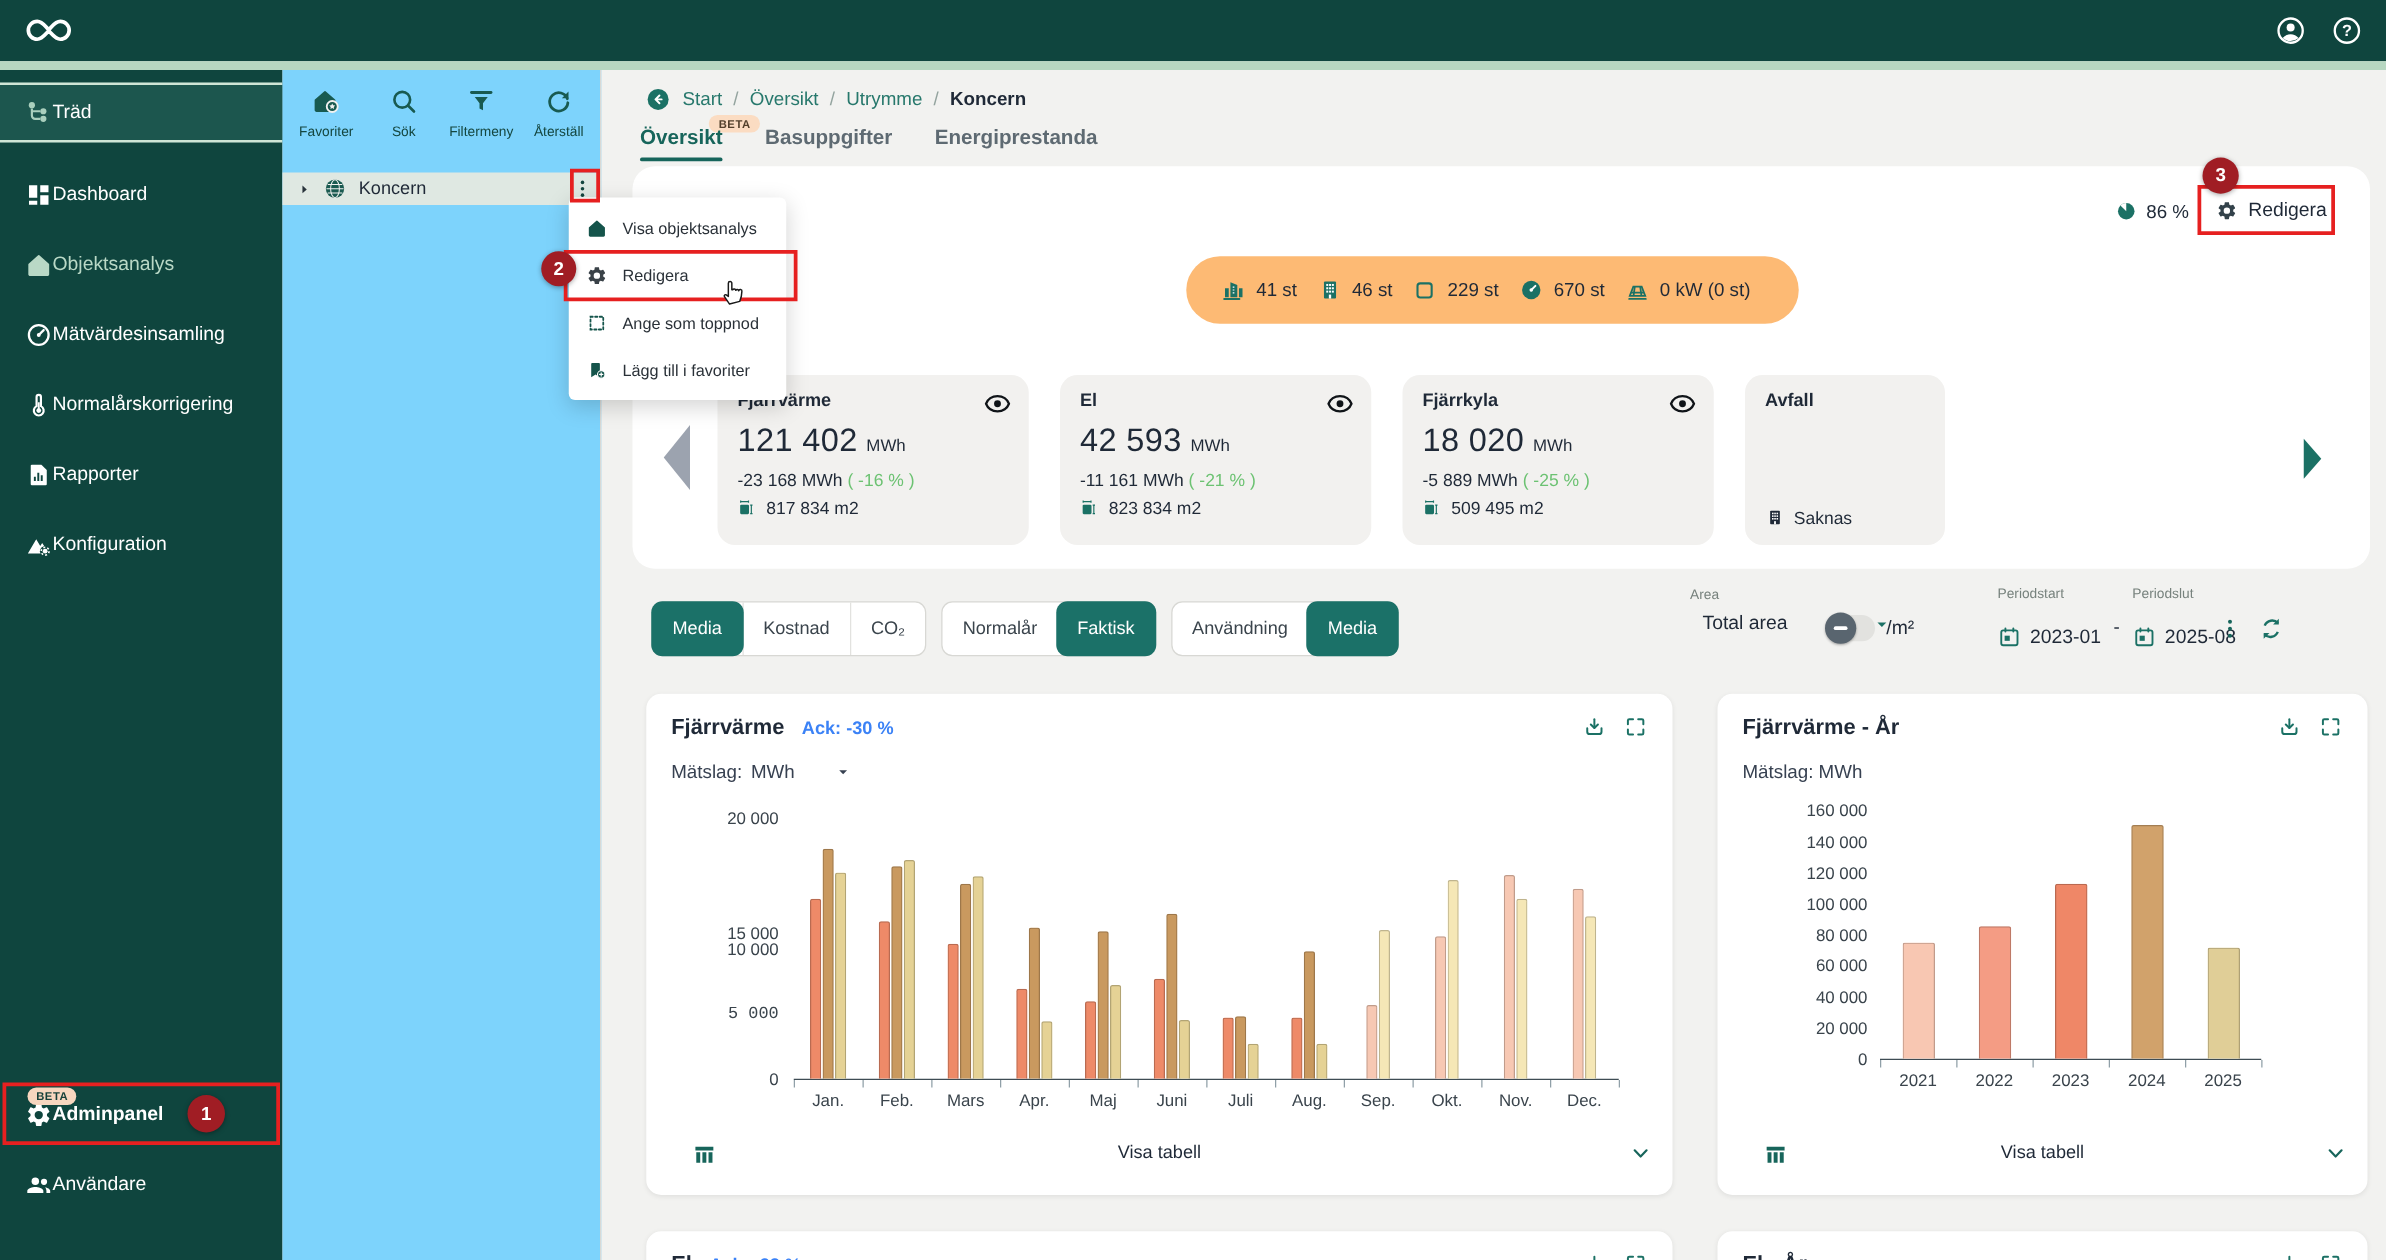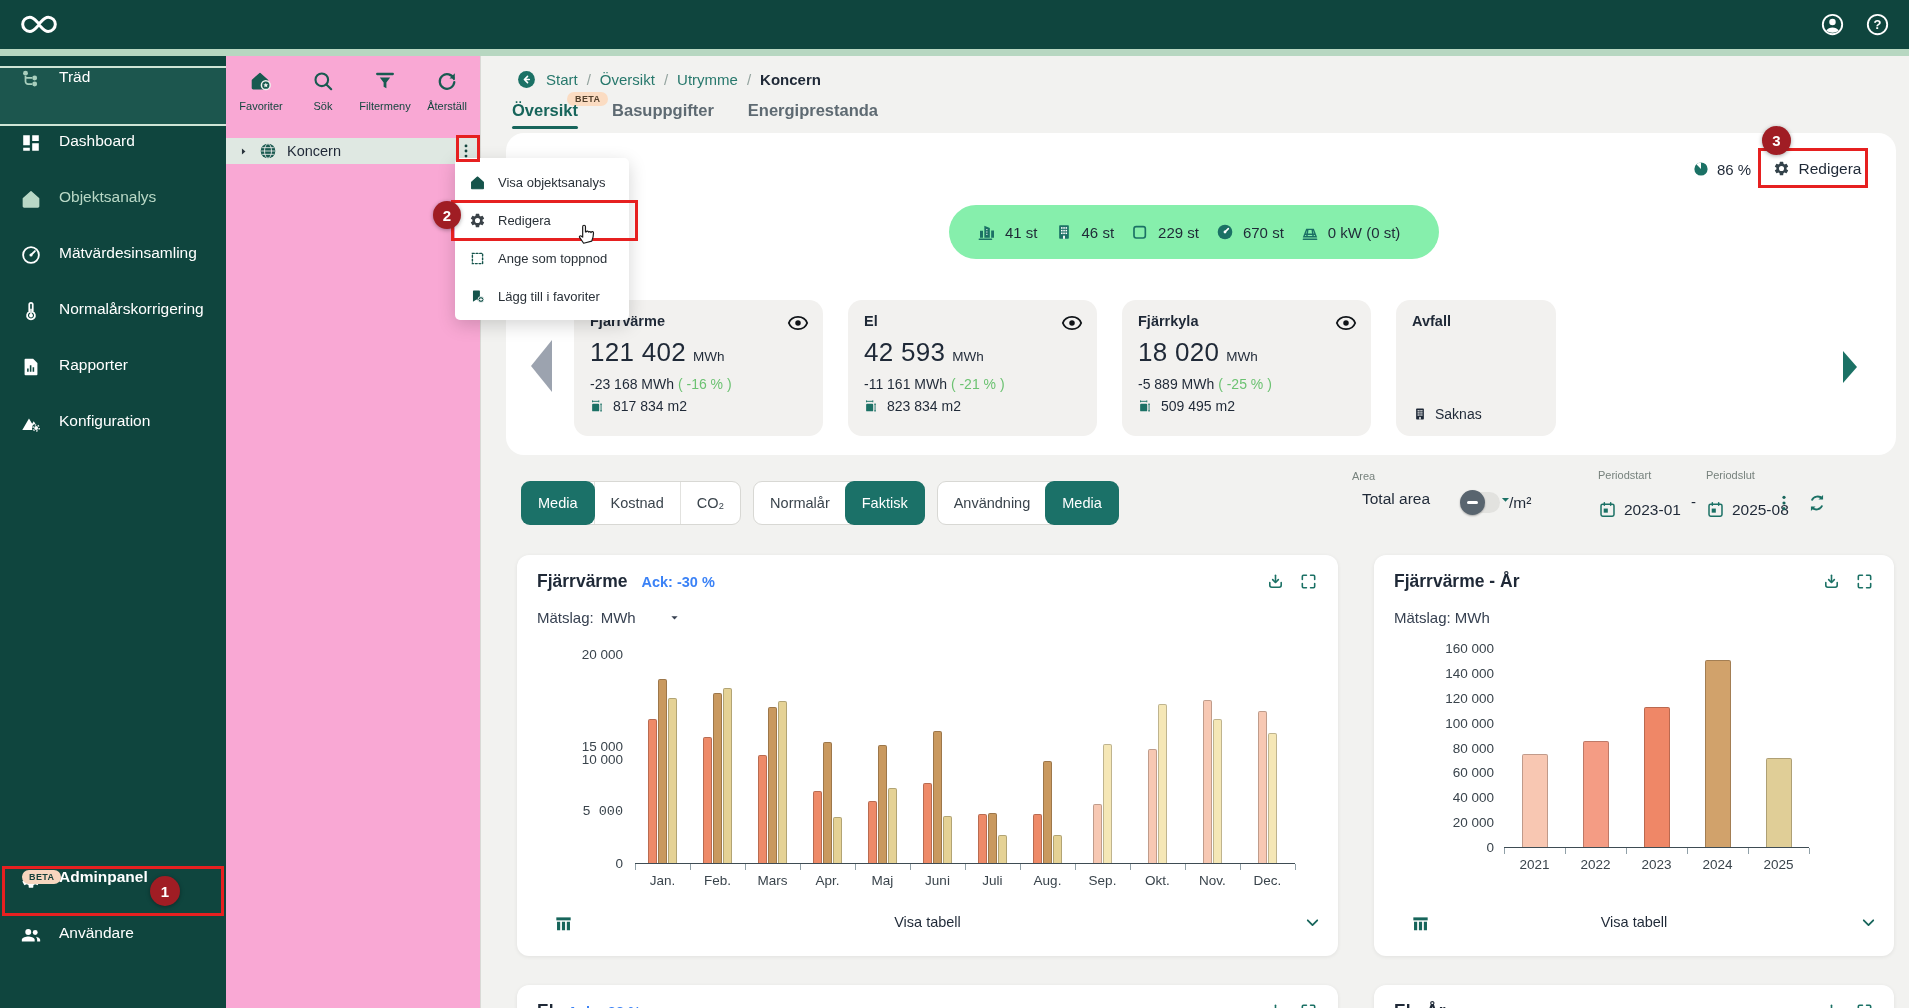--- a/index.html
+++ b/index.html
@@ -11,37 +11,37 @@
 
 .topbar{position:absolute;left:0;top:0;width:100%;height:49px;background:#0F453E}
 .logo{position:absolute;left:18px;top:13px;color:#fff}
 .logo .ic{width:42px;height:23px}
 .topbar-right{position:absolute;right:19px;top:12px;display:flex;gap:20px;color:#fff}
 .topbar-right .ic{width:25px;height:25px}
 .tb-btn{cursor:pointer}
 .strip{position:absolute;left:0;top:49px;width:100%;height:7px;background:#B7D7C1}
 
 .sidebar{position:absolute;left:0;top:56px;width:226px;height:952px;background:#0F453E}
-.side-item{position:absolute;left:0;width:100%;height:60px;display:flex;align-items:flex-start;gap:17px;padding-left:20px;color:#fff;font-size:15.5px;cursor:pointer}
+.side-item{position:absolute;left:0;width:100%;height:48px;display:flex;align-items:center;padding-left:20px;color:#fff;font-size:15.5px;cursor:pointer}
 .side-item .ic{width:22px;height:22px;flex:none}
 #side-items .side-item:nth-child(1){top:10px}
 #side-items .side-item:nth-child(2){top:76px}
 #side-items .side-item:nth-child(3){top:132px}
 #side-items .side-item:nth-child(4){top:188px}
 #side-items .side-item:nth-child(5){top:244px}
 #side-items .side-item:nth-child(6){top:300px}
 #side-items .side-item:nth-child(7){top:356px}
 #side-bottom .side-item:nth-child(1){top:812px;font-weight:600}
 #side-bottom .side-item:nth-child(2){top:868px}
 .side-item.active{background:#1C564E;border-top:2px solid #CFE5D6;border-bottom:2px solid #CFE5D6}
 .side-item.active .ic{color:#A9CFBD}
 .side-item.highlight{color:#B9D8C6}
 .beta-mini{position:absolute;left:22px;top:2px;background:#F7D6BF;color:#143F39;font-size:9px;font-weight:700;padding:2px 7px;border-radius:9px;letter-spacing:.4px}
 
-.tree{position:absolute;left:226px;top:56px;width:255px;height:952px;background:#f9a8d4;border-right:1px solid #D9D9D5}
+.tree{position:absolute;left:226px;top:56px;width:255px;height:952px;background:#7dd3fc;border-right:1px solid #D9D9D5}
 .tree-toolbar{display:flex;padding:13px 2px 0 4px;color:#185A50}
 .tt-col{width:62px;display:flex;flex-direction:column;align-items:center;gap:7px;cursor:pointer}
 .tt-col .ic{width:24px;height:24px}
 .tt-col span{font-size:11px;color:#14463F}
 .tree-row{position:absolute;left:0;top:82px;width:100%;height:26px;background:#DFE8E2;display:flex;align-items:center;padding-left:12px;gap:9px;cursor:pointer}
 .tree-row .caret-ic{width:11px;height:11px;color:#28333B}
 .tree-row .globe-ic{width:20px;height:20px;color:#1A5A50}
 .tree-label{font-size:14.5px;color:#1F2937}
 .tree-kebab{position:absolute;right:5px;top:4px;cursor:pointer}
 .tree-kebab .ic{width:18px;height:18px;color:#14463F}
@@ -61,21 +61,21 @@
 .tab{color:#5E6A72;cursor:pointer;position:relative;padding-bottom:9px}
 .tab.active{color:#17655B}
 .tab.active::after{content:'';position:absolute;left:0;right:0;bottom:0;height:3px;background:#17655B;border-radius:2px}
 .beta-pill{position:absolute;left:55px;top:-9px;background:#FBDCC2;color:#53402C;font-size:9px;font-weight:700;padding:2px 8px;border-radius:8px;letter-spacing:.4px}
 
 .panel{position:absolute;left:506px;top:133px;width:1390px;height:322px;background:#fff;border-radius:18px;z-index:1}
 .quality{position:absolute;left:1186px;top:27px;display:flex;gap:7px;align-items:center;font-size:15px;color:#1F2937}
 .quality .ic{width:18px;height:18px;color:#1B7165}
 .edit-btn{position:absolute;left:1256px;top:16px;width:110px;height:39px;display:flex;align-items:center;justify-content:center;gap:9px;font-size:15.5px;color:#1F2937;cursor:pointer;background:#fff}
 .edit-btn .ic{width:17px;height:17px;color:#33424A}
-.stats{position:absolute;left:443px;top:72px;width:490px;height:54px;background:#86efac;border-radius:27px;display:flex;align-items:center;gap:16px;padding:5px 28px;font-size:15px;color:#1F2937}
+.stats{position:absolute;left:443px;top:72px;width:490px;height:54px;background:#fdba74;border-radius:27px;display:flex;align-items:center;gap:16px;padding:5px 28px;font-size:15px;color:#1F2937}
 .stat{display:flex;align-items:center;gap:8px;white-space:nowrap}
 .stat .ic{width:20px;height:20px;color:#1B7165;flex:none}
 .cards{position:absolute;left:68px;top:167px;display:flex;gap:25px}
 .mcard{width:249px;height:136px;background:#F2F1EF;border-radius:14px;padding:13px 16px;position:relative}
 .mcard.small{width:160px}
 .mc-title{font-size:14.5px;font-weight:700;color:#1F2937}
 .mc-eye{position:absolute;top:12px;right:14px;cursor:pointer;color:#101418}
 .mc-eye .ic{width:22px;height:22px}
 .mc-value{margin-top:8px;font-size:26px;color:#1F2937;letter-spacing:.3px}
 .mc-unit{font-size:13.5px;margin-left:7px;letter-spacing:0}

